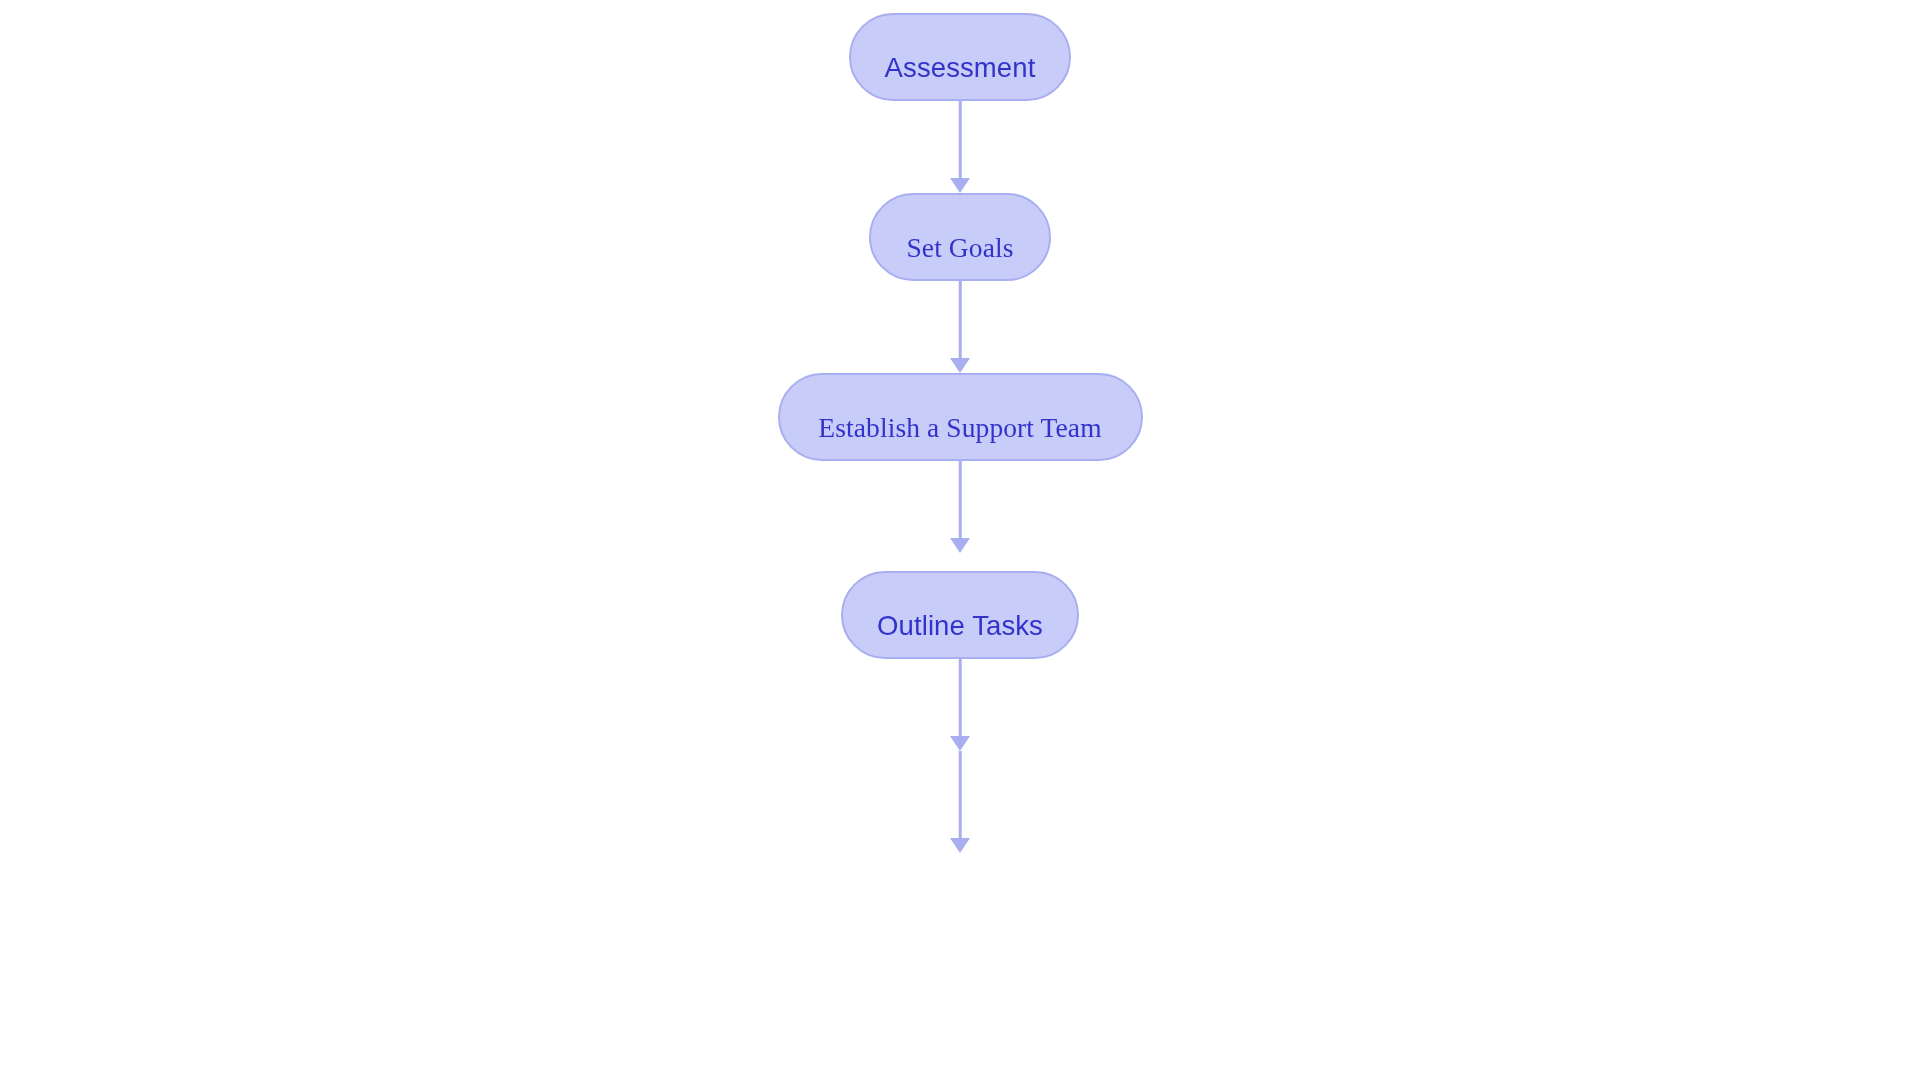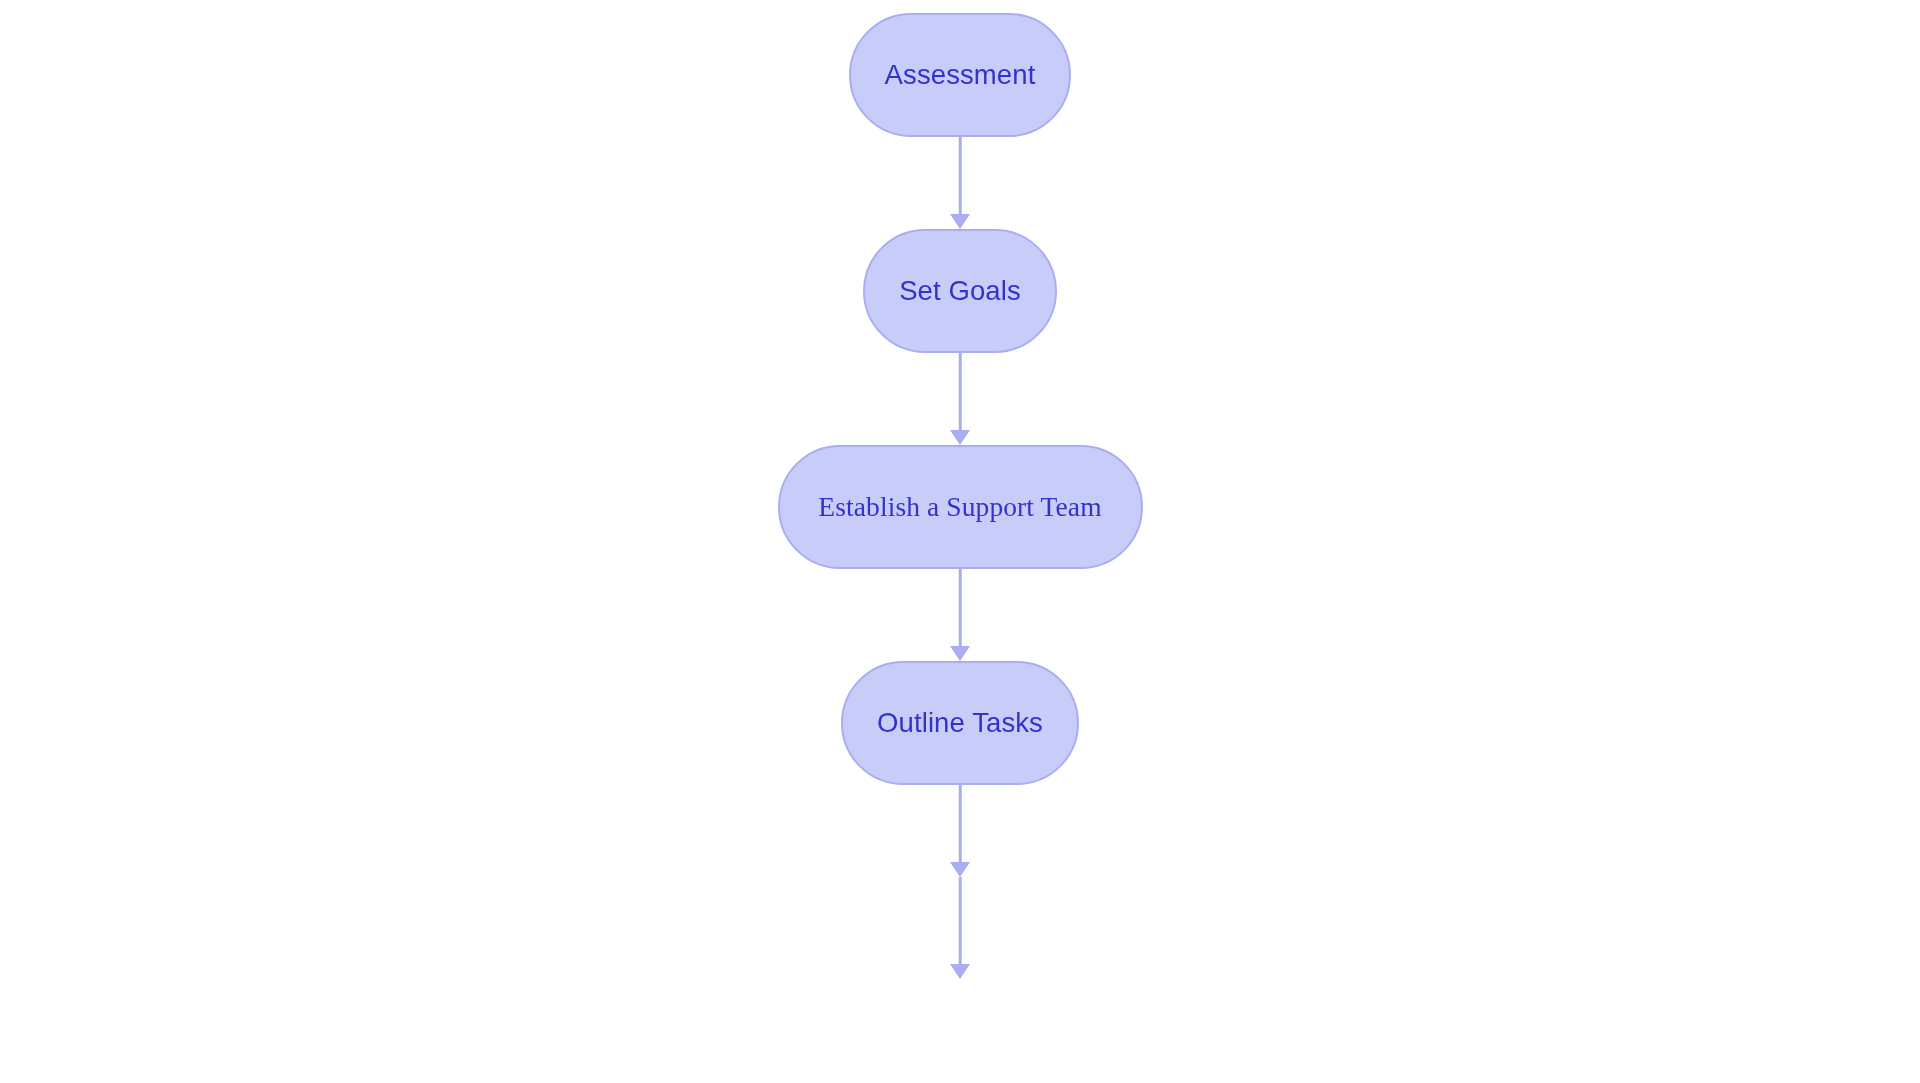--- a/index.html
+++ b/index.html
@@ -30,46 +30,46 @@
     height: 1083px;
     display: flex;
     flex-direction: column;
     align-items: center;
   }
 
   
   .node {
     box-sizing: border-box;
     display: flex;
-    align-items: center;
+    align-items: flex-end;
     justify-content: center;
     background: #c8ccf8;
     border: 2px solid #a8aef0;
     border-radius: 999px;
     color: #3333cc;
     font-size: 27.5px;
     line-height: 1;
     letter-spacing: 0.1px;
     white-space: nowrap;
-    padding: 0 34px;
-    height: 124px;
+    padding: 18px 34px;
+    height: 88px;
     flex: 0 0 auto;
   }
   .node-label {
     color: #3333cc;
     font-size: 27.5px;
     line-height: 1;
     white-space: nowrap;
   }
 
   
   .node.w-assessment           { min-width: 215px; }
-  .node.w-set-goals            { min-width: 182px; }
+  .node.w-set-goals            { min-width: 182px; font-family: Liberation Serif, serif; }
   .node.w-support-team         { min-width: 365px; font-family: Liberation Serif, serif; }
-  .node.w-outline-tasks        { min-width: 226px; }
+  .node.w-outline-tasks        { min-width: 226px; margin-top: 18px; }
   .node.w-monitor-progress     { min-width: 272px; }
   .node.w-incorporate-feedback { min-width: 322px; }
 
   
   .connector {
     position: relative;
     flex: 0 0 auto;
     width: 22px;
     height: 92px;
     display: block;

